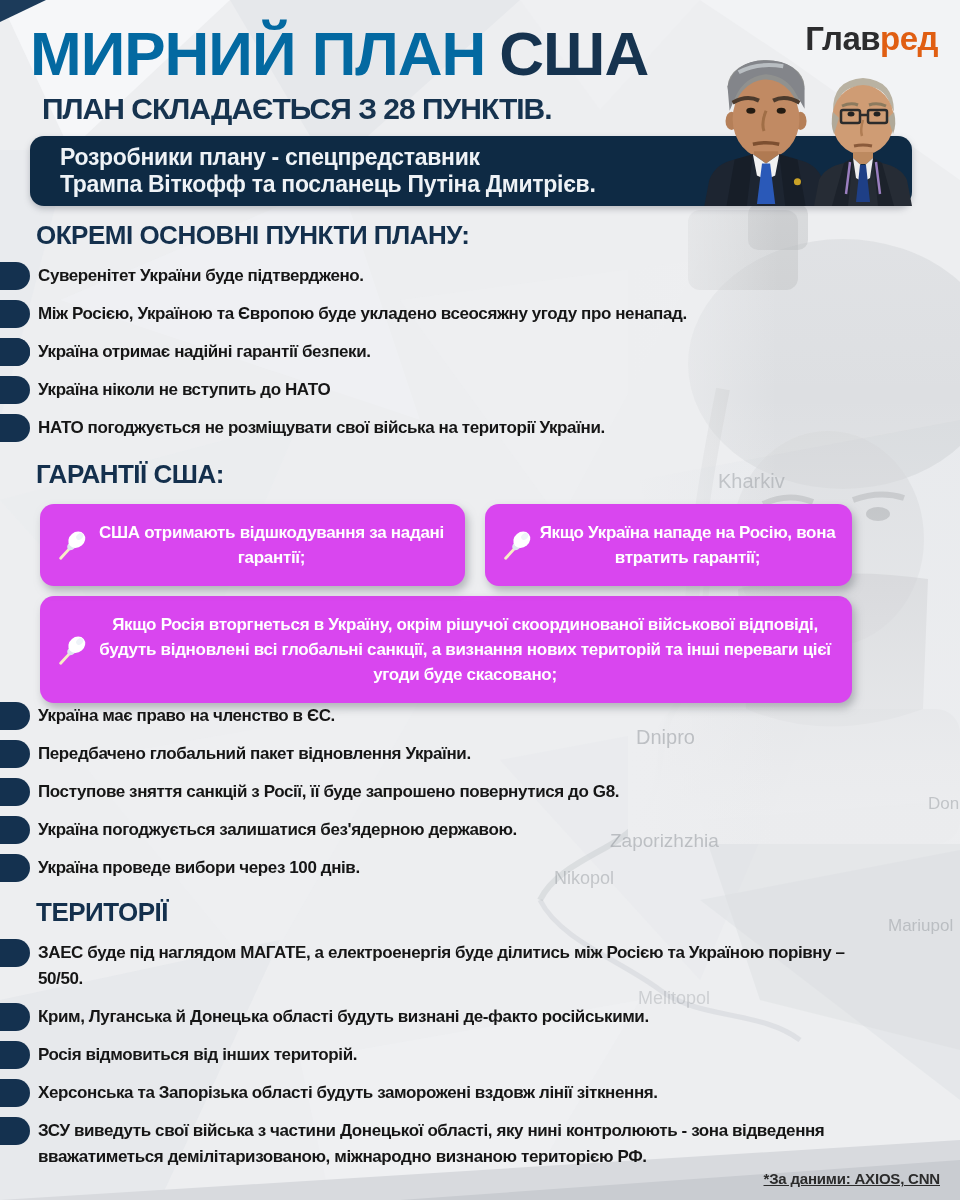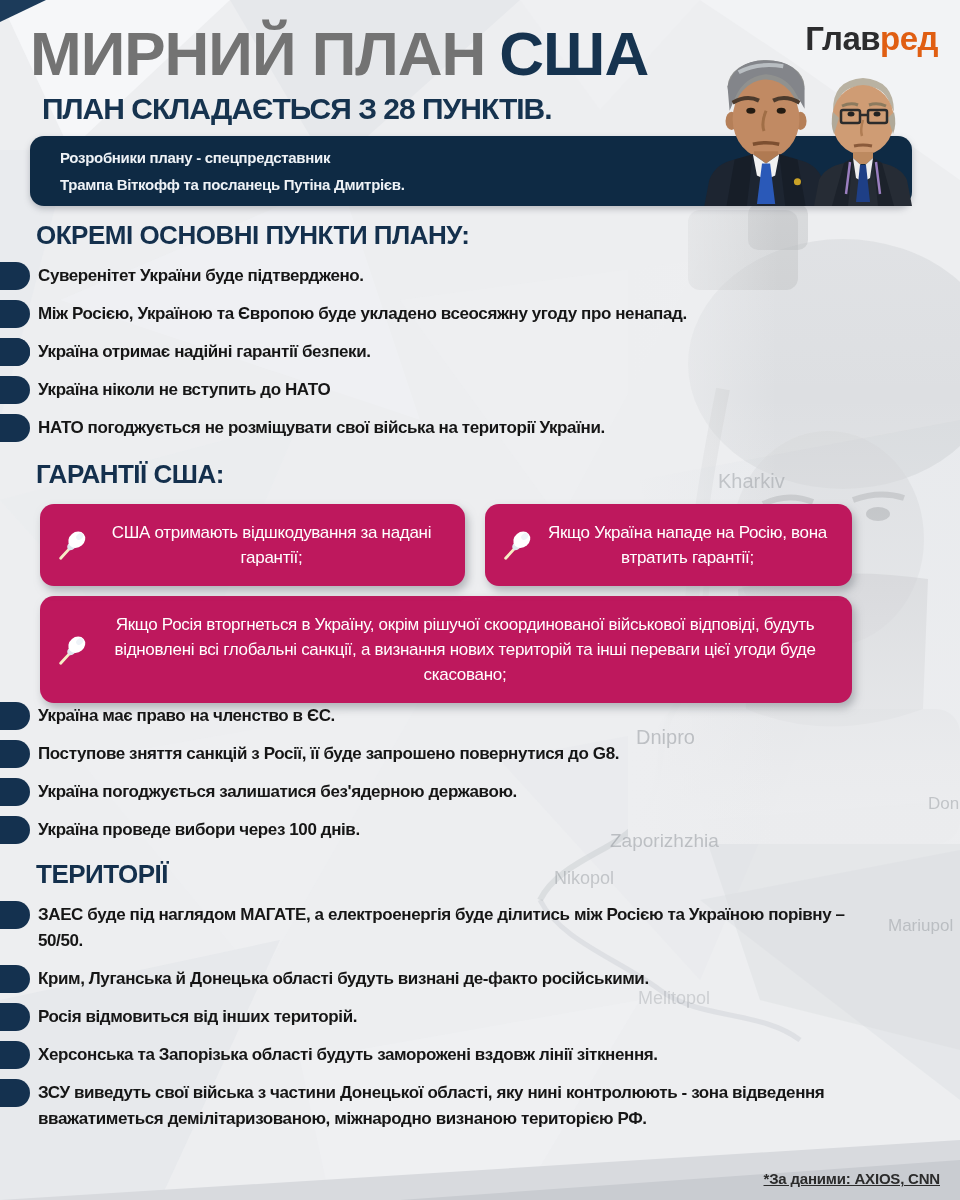--- a/index.html
+++ b/index.html
@@ -6,48 +6,48 @@
   .poster{
     position:relative;width:960px;height:1200px;overflow:hidden;
     background:#edeef0;font-family:"Liberation Sans",sans-serif;
   }
   svg{display:block;}
   .layer{position:absolute;left:0;top:0;width:960px;height:1200px;pointer-events:none;}
 
   
   .title{position:absolute;left:30px;top:22px;font-size:62px;font-weight:700;
          letter-spacing:-1px;line-height:1.02;white-space:nowrap;z-index:5;}
-  .title .t-orange{color:#737373;margin-right:14px;}
+  .title .t-orange{color:#0369a1;margin-right:14px;}
   .title .t-navy{color:#16334f;}
   .subtitle{position:absolute;left:30px;top:92px;font-size:30px;font-weight:700;
             color:#16334f;letter-spacing:-1px;white-space:nowrap;z-index:5;margin-left:12px;}
   .banner{position:absolute;left:30px;top:136px;width:882px;height:70px;background:#0e2a44;
           border-radius:14px;z-index:3;box-shadow:0 3px 6px rgba(90,95,105,.35);
-          color:#eef2f6;font-size:15px;font-weight:700;letter-spacing:-.3px;
+          color:#eef2f6;font-size:23px;font-weight:700;letter-spacing:-.3px;
           padding:8px 0 0 30px;box-sizing:border-box;line-height:27px;}
   .logo{position:absolute;right:22px;top:20px;font-size:33px;font-weight:700;
         letter-spacing:-.5px;z-index:5;white-space:nowrap;}
   .logo .l-black{color:#2c2c2e;}
   .logo .l-orange{color:#e05e12;}
   .photo{position:absolute;z-index:4;}
   .photo-witkoff{left:686px;top:50px;width:152px;height:156px;}
   .photo-dmitriev{left:806px;top:66px;width:120px;height:140px;}
 
   
   .content{position:absolute;left:0;top:220px;width:872px;z-index:6;}
   .section-heading{margin:0 0 12px 36px;font-size:26px;font-weight:700;color:#14304d;
                    letter-spacing:-.5px;}
   ul.points{list-style:none;margin:0;padding:0 16px 0 0;}
   li.point{position:relative;padding-left:38px;margin-bottom:12px;font-size:17px;
            font-weight:700;color:#161616;line-height:26px;letter-spacing:-.4px;}
   .pill{position:absolute;left:0;top:-1px;width:30px;height:28px;background:#14314f;
         border-radius:0 14px 14px 0;}
   .sec-guarantees .section-heading{margin-top:18px;}
   .cards-row{display:flex;gap:20px;margin:14px 20px 10px 40px;}
-  .card{background:#be185d;border-radius:14px;color:#fff;font-weight:400;display:flex;
+  .card{background:#d946ef;border-radius:14px;color:#fff;font-weight:700;display:flex;
         align-items:center;padding:16px 14px;box-sizing:border-box;
         box-shadow:3px 5px 8px rgba(128,131,138,.55);}
   .card-text{flex:1;text-align:center;font-size:17px;line-height:25px;letter-spacing:-.3px;}
   .card-s1{width:425px;min-height:66px;}
   .card-s2{flex:1;min-height:66px;}
   .card-big{margin:0 20px 0 40px;min-height:78px;}
   .pin{flex:0 0 38px;width:38px;height:40px;}
   .after-cards{margin-top:22px;}
   .sec-territories .section-heading{margin-top:16px;}
 
@@ -216,20 +216,21 @@
           <path d="M7 34 L17 23" stroke="#f6eec6" stroke-width="3" stroke-linecap="round"></path>
           <ellipse cx="18.5" cy="21" rx="5" ry="4" fill="#dfe7ee" transform="rotate(-40 18.5 21)"></ellipse>
           <ellipse cx="24" cy="14.5" rx="9.5" ry="8" fill="#ffffff" transform="rotate(-40 24 14.5)"></ellipse>
           <ellipse cx="27" cy="11" rx="4" ry="3" fill="#eef3f8" transform="rotate(-40 27 11)"></ellipse>
         </svg>
         <div class="card-text">Якщо Росія вторгнеться в Україну, окрім рішучої скоординованої військової відповіді, будуть відновлені всі глобальні санкції, а визнання нових територій та інші переваги цієї угоди буде скасовано;</div>
       </div>
 
       <ul class="points after-cards">
         <li class="point"><span class="pill"></span><span>Україна має право на членство в ЄС.</span></li>
+        <li class="point"><span class="pill"></span><span>Передбачено глобальний пакет відновлення України.</span></li>
         <li class="point"><span class="pill"></span><span>Поступове зняття санкцій з Росії, її буде запрошено повернутися до G8.</span></li>
         <li class="point"><span class="pill"></span><span>Україна погоджується залишатися без'ядерною державою.</span></li>
         <li class="point"><span class="pill"></span><span>Україна проведе вибори через 100 днів.</span></li>
       </ul>
     </div>
 
     <div class="sec-territories">
       <h2 class="section-heading">ТЕРИТОРІЇ</h2>
       <ul class="points">
         <li class="point"><span class="pill"></span><span>ЗАЕС буде під наглядом МАГАТЕ, а електроенергія буде ділитись між Росією та Україною порівну – 50/50.</span></li>

